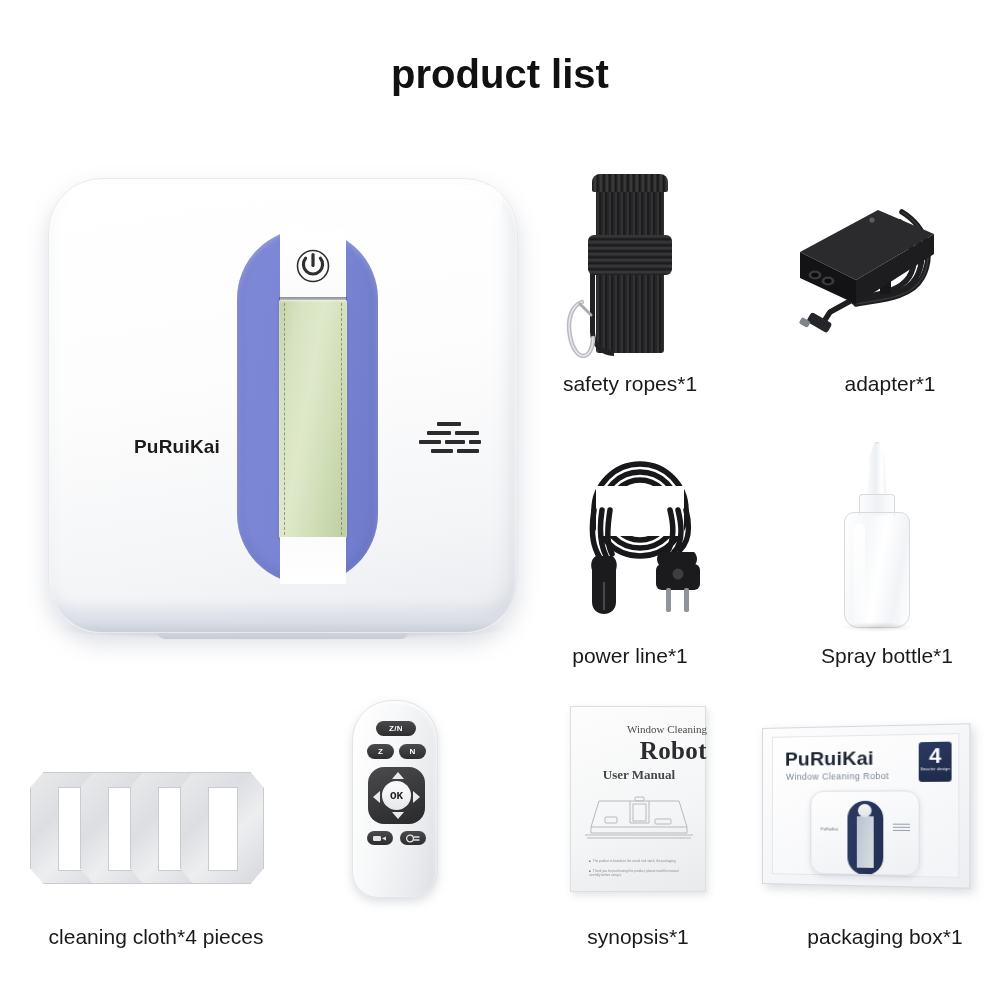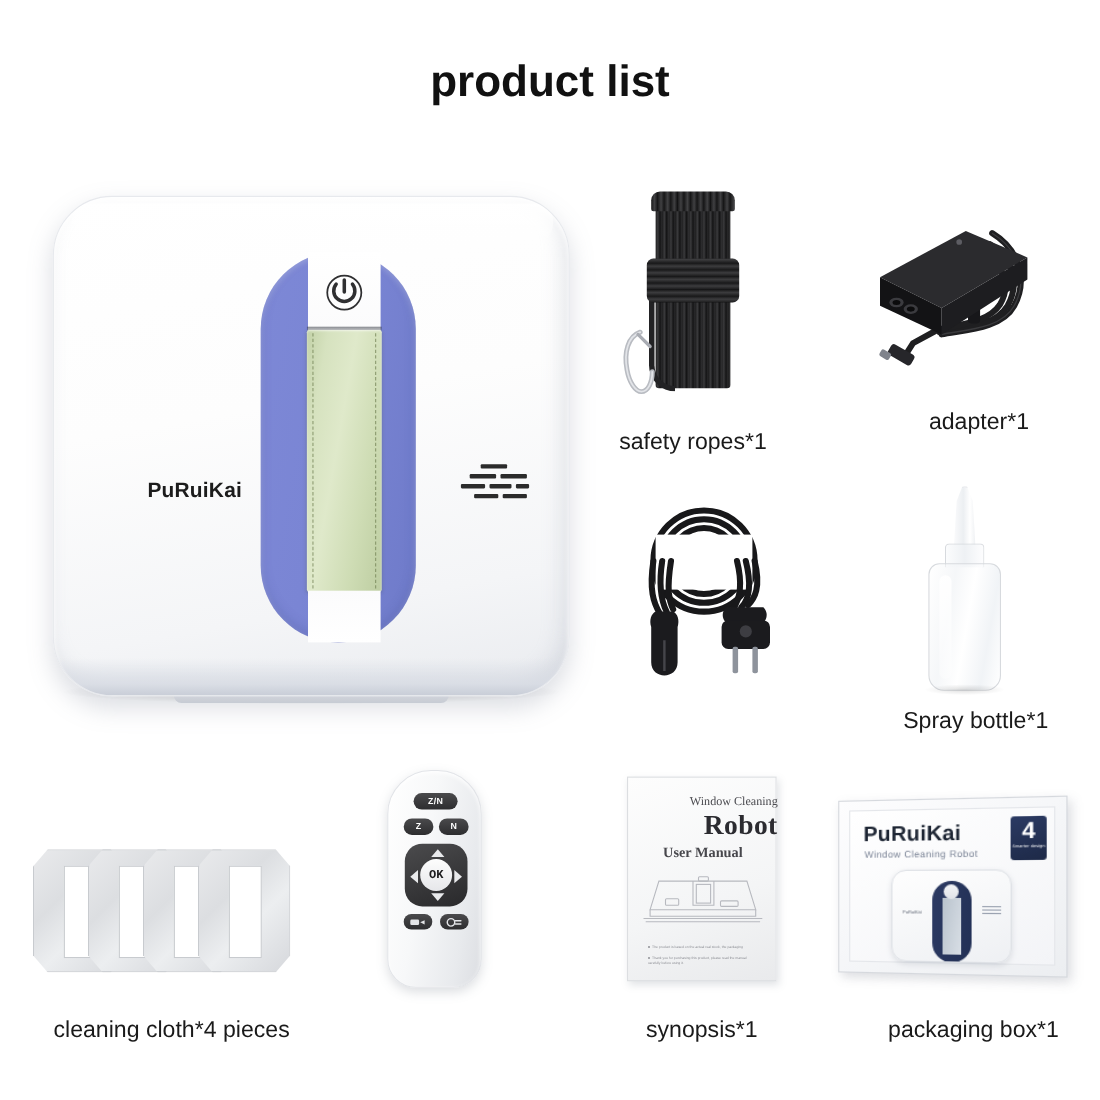--- a/index.html
+++ b/index.html
@@ -352,21 +352,21 @@
     <div id="rope-tail"></div>
     <div id="rope-wrapband"></div>
     <div id="rope-carabiner">
       <svg width="36" height="62" viewBox="0 0 36 62">
         <path d="M18 4 C7 8, 3 22, 6 38 C8 50, 14 58, 19 58 C25 58, 29 50, 29 40" fill="none" stroke="#b9bcc2" stroke-width="4.5" stroke-linecap="round"></path>
         <path d="M18 4 C7 8, 3 22, 6 38 C8 50, 14 58, 19 58 C25 58, 29 50, 29 40" fill="none" stroke="#e2e4e8" stroke-width="1.6" stroke-linecap="round"></path>
         <path d="M16 6 L27 17" stroke="#a9acb3" stroke-width="3" stroke-linecap="round"></path>
       </svg>
     </div>
   </div>
-  <div class="caption" style="left:500px; top:372px; width:260px;margin-top:18px;">safety ropes*1</div>
+  <div class="caption" style="left:500px; top:372px; width:260px;">safety ropes*1</div>
 
   <div id="adapter-wrap">
     <svg width="170" height="170" viewBox="0 0 170 170">
 
       <g fill="none" stroke="#1f1f21" stroke-width="5.5" stroke-linecap="round">
         <path d="M120 20 C146 36, 152 64, 140 86 C128 108, 92 108, 74 112"></path>
         <path d="M118 30 C140 44, 145 66, 134 86 C122 106, 90 106, 72 110"></path>
         <path d="M112 40 C132 52, 137 68, 127 85 C116 102, 88 103, 70 108"></path>
       </g>
       <g fill="none" stroke="#3a3a3d" stroke-width="1.2">
@@ -415,20 +415,21 @@
       <path d="M40 104 C36 106, 34 112, 36 118 L36 150 C36 158, 42 162, 48 162 C54 162, 60 158, 60 150 L60 118 C62 112, 60 106, 56 104 Z" fill="#1b1b1e"></path>
       <path d="M48 130 L48 158" stroke="#45454a" stroke-width="2.2"></path>
 
       <path d="M104 100 C100 104, 100 110, 104 114 L138 114 C142 110, 142 104, 138 100 Z" fill="#1b1b1e"></path>
       <rect x="100" y="112" width="44" height="26" rx="6" fill="#1b1b1e"></rect>
       <circle cx="122" cy="122" r="5.5" fill="#3d3d42"></circle>
       <rect x="110" y="136" width="5" height="24" rx="1.8" fill="#8e939c"></rect>
       <rect x="128" y="136" width="5" height="24" rx="1.8" fill="#8e939c"></rect>
     </svg>
   </div>
+  <div class="caption" style="left:500px; top:644px; width:260px;">power line*1</div>
 
   <div id="bottle-wrap">
     <div id="bottle-cap"></div>
     <div id="bottle-neck"></div>
     <div id="bottle-body"></div>
     <div id="bottle-shadow"></div>
   </div>
   <div class="caption" style="left:757px; top:644px; width:260px;">Spray bottle*1</div>
 
   <div id="cloth-wrap">

